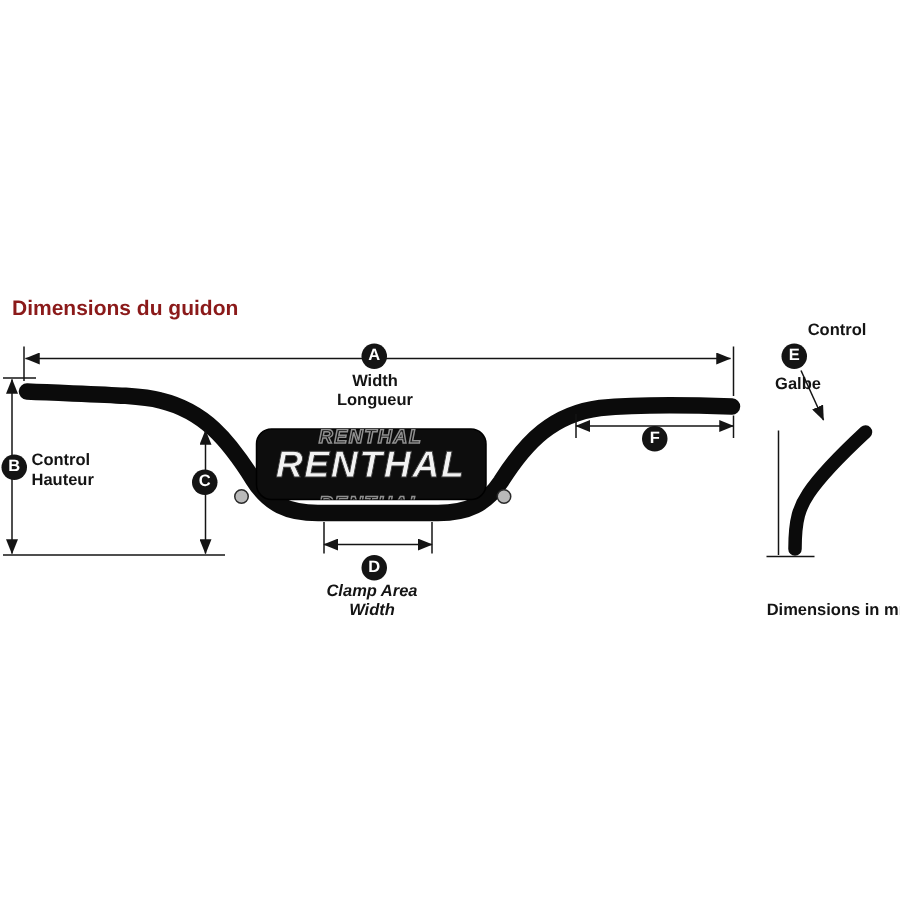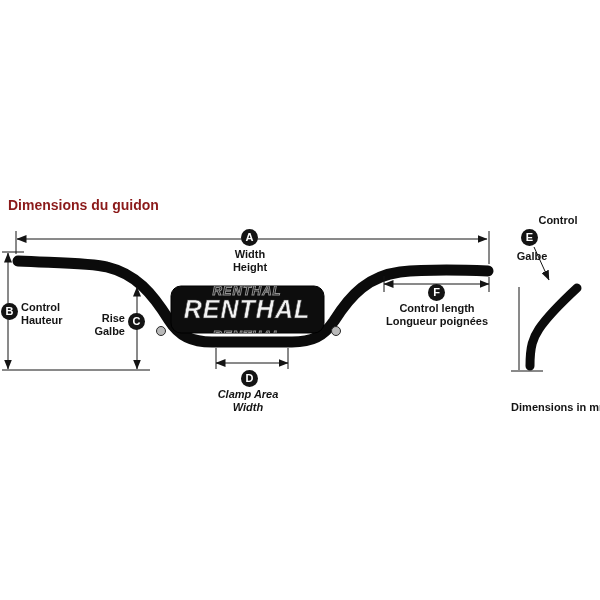--- a/index.html
+++ b/index.html
@@ -73,42 +73,34 @@
 
   <div class="badge" style="left:241px; top:229px;">A</div>
   <div class="badge" style="left:1px;   top:303px;">B</div>
   <div class="badge" style="left:128px; top:313px;">C</div>
   <div class="badge" style="left:241px; top:370px;">D</div>
   <div class="badge" style="left:521px; top:229px;">E</div>
   <div class="badge" style="left:428px; top:284px;">F</div>
 
   <div class="lbl center" style="left:250px; top:248px;">
     <div>Width</div>
-    <div>Height</div>
+    <div>Longueur</div>
   </div>
 
   <div class="lbl" style="left:21px; top:301px;">
     <div>Control</div>
     <div>Hauteur</div>
   </div>
 
-  <div class="lbl right" style="left:57px; top:312px; width:68px;">
-    <div>Rise</div>
-    <div>Galbe</div>
-  </div>
 
   <div class="lbl center" style="left:248px; top:388px;font-style:italic;">
     <div>Clamp Area</div>
     <div>Width</div>
   </div>
 
 
-  <div class="lbl center" style="left:437px; top:302px;">
-    <div>Control length</div>
-    <div>Longueur poignées</div>
-  </div>
 
   <div class="lbl center" style="left:558px; top:214px;">Control</div>
   <div class="lbl center" style="left:532px; top:250px;">Galbe</div>
 
   <div class="footnote">Dimensions in mm</div>
 
 </div>
 
 </body></html>

